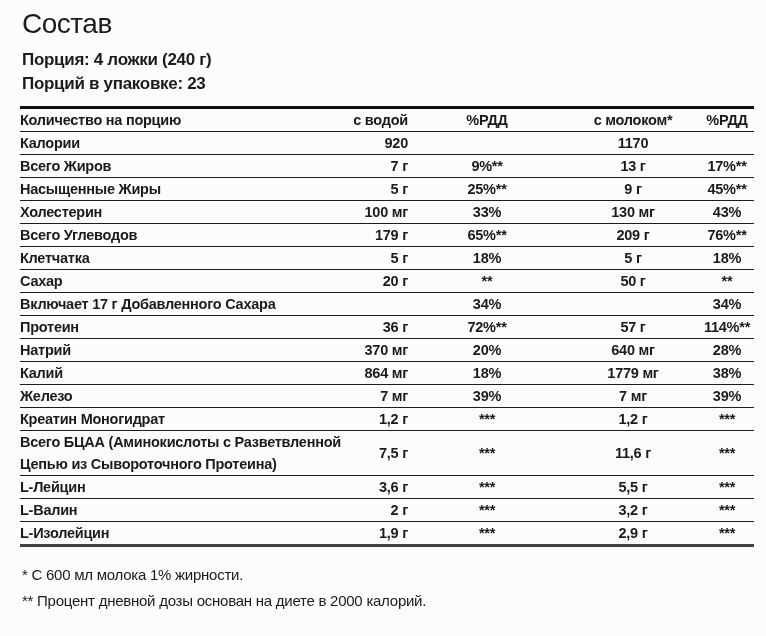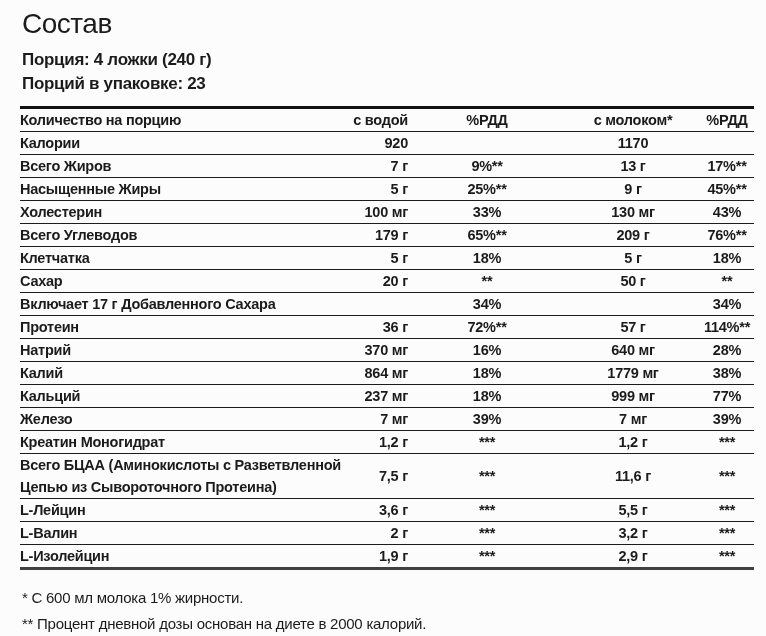--- a/index.html
+++ b/index.html
@@ -154,39 +154,32 @@
         <tr>
       <td class="c-label">Протеин</td>
       <td class="c-water">36 г</td>
       <td class="c-rdd1">72%**</td>
       <td class="c-milk">57 г</td>
       <td class="c-rdd2">114%**</td>
     </tr>
         <tr>
       <td class="c-label">Натрий</td>
       <td class="c-water">370 мг</td>
-      <td class="c-rdd1">16%</td>
+      <td class="c-rdd1">20%</td>
       <td class="c-milk">640 мг</td>
       <td class="c-rdd2">28%</td>
     </tr>
         <tr>
       <td class="c-label">Калий</td>
       <td class="c-water">864 мг</td>
       <td class="c-rdd1">18%</td>
       <td class="c-milk">1779 мг</td>
       <td class="c-rdd2">38%</td>
     </tr>
         <tr>
-      <td class="c-label">Кальций</td>
-      <td class="c-water">237 мг</td>
-      <td class="c-rdd1">18%</td>
-      <td class="c-milk">999 мг</td>
-      <td class="c-rdd2">77%</td>
-    </tr>
-        <tr>
       <td class="c-label">Железо</td>
       <td class="c-water">7 мг</td>
       <td class="c-rdd1">39%</td>
       <td class="c-milk">7 мг</td>
       <td class="c-rdd2">39%</td>
     </tr>
         <tr>
       <td class="c-label">Креатин Моногидрат</td>
       <td class="c-water">1,2 г</td>
       <td class="c-rdd1">***</td>

